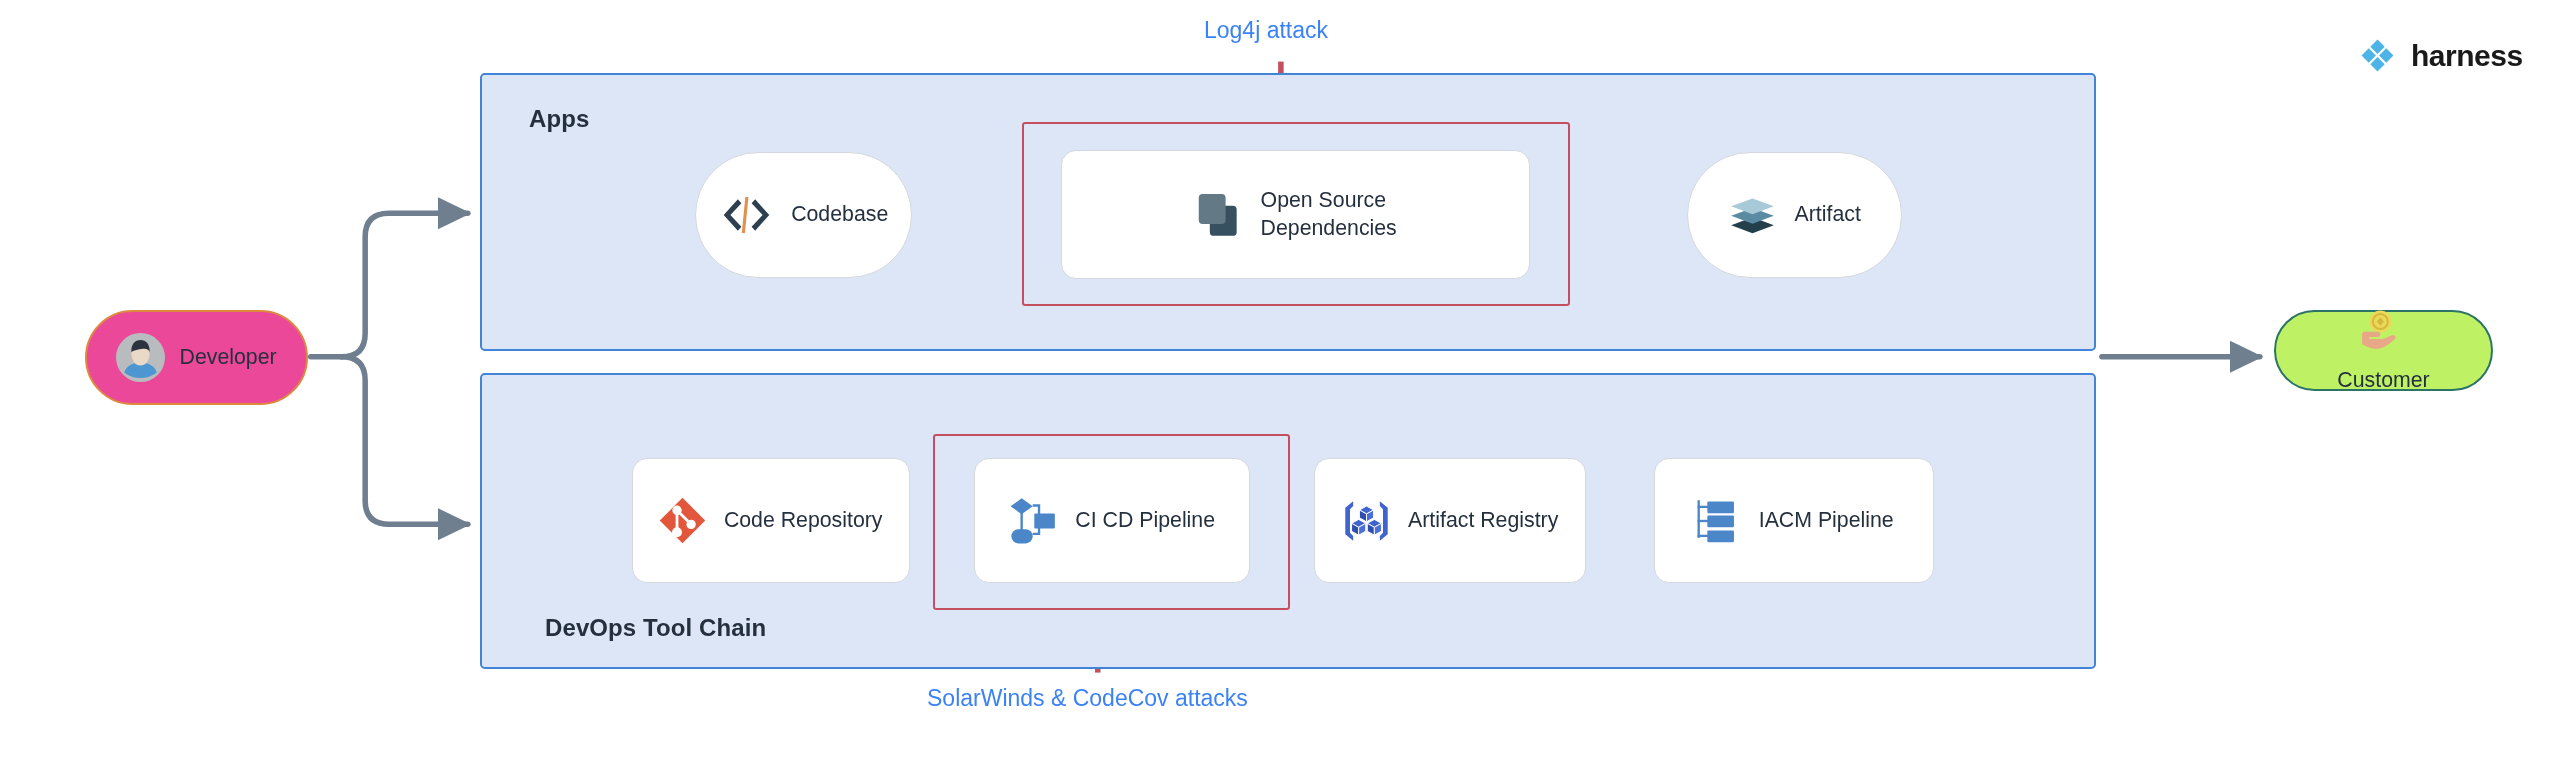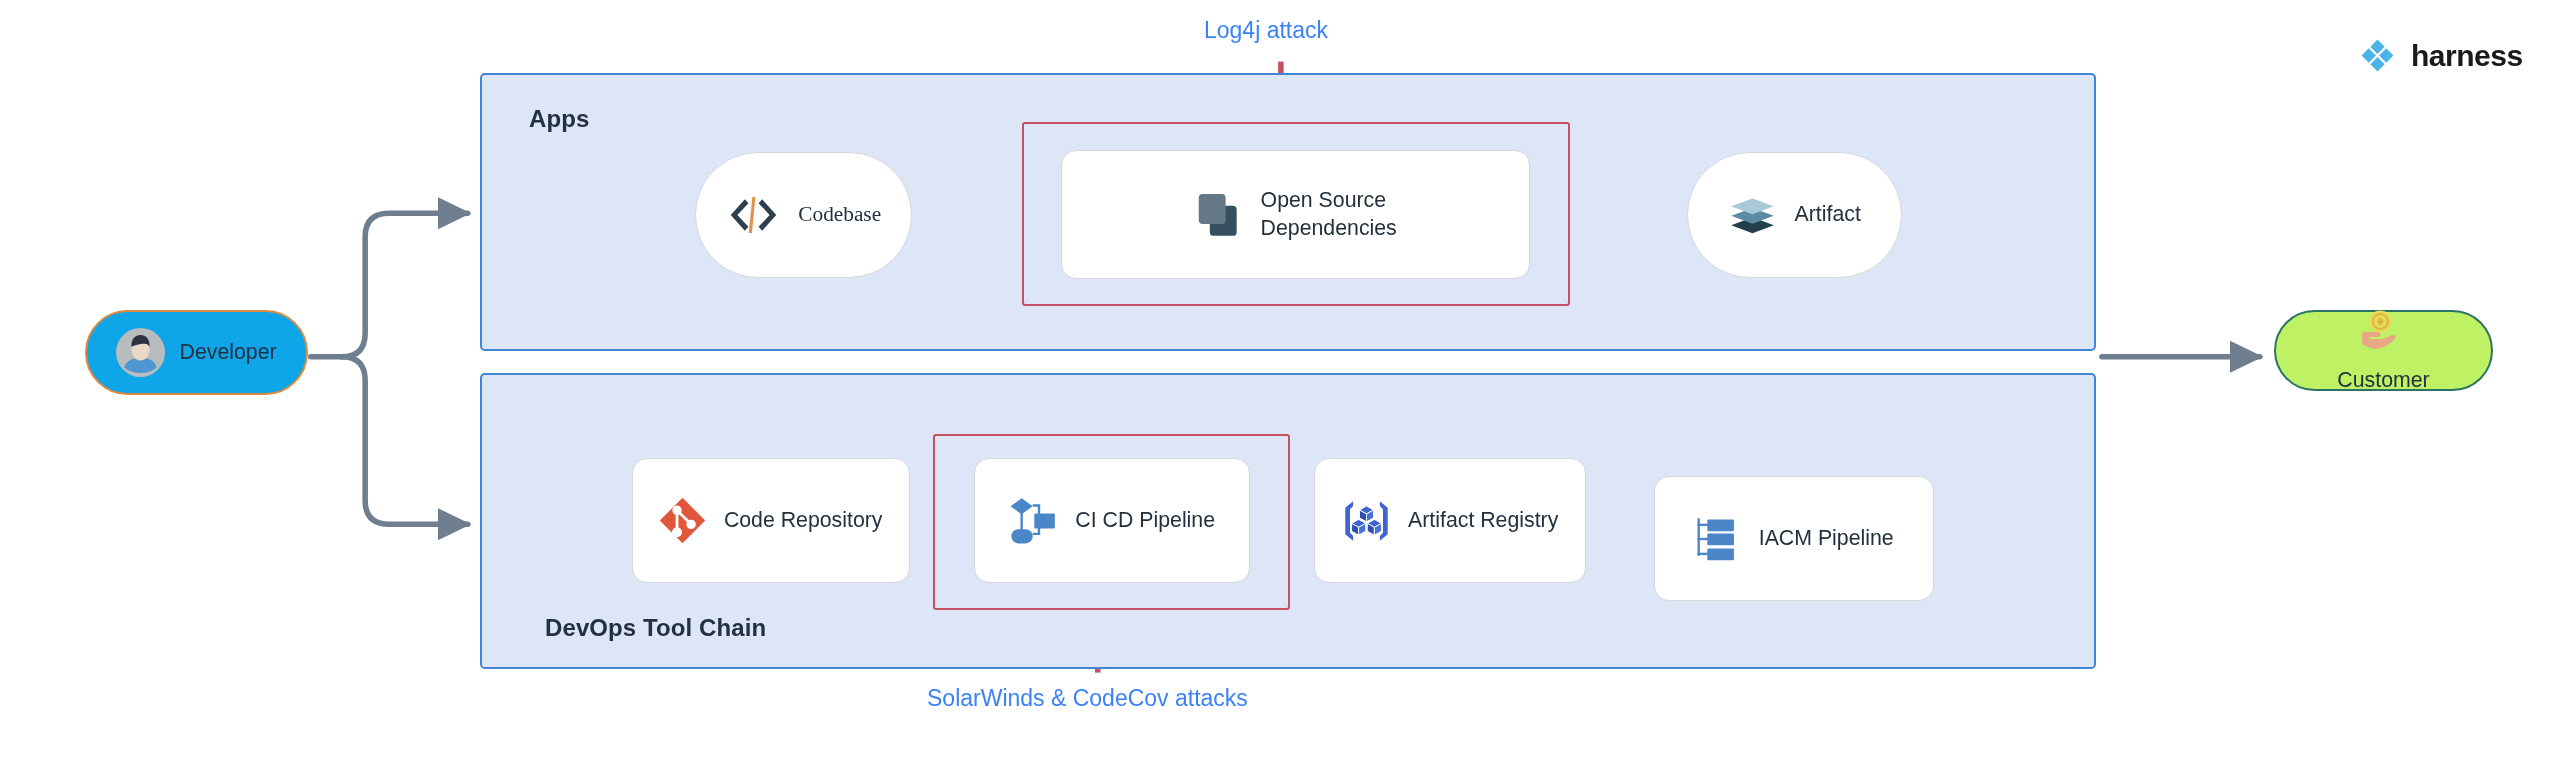--- a/index.html
+++ b/index.html
@@ -95,59 +95,59 @@
   .actor {
     position: absolute;
     display: flex;
     align-items: center;
     justify-content: center;
     gap: 14.2px;
     border-radius: 789px;
     box-sizing: border-box;
   }
   #node-developer {
-    left: 85px; top: 310px; width: 223px; height: 85px;
-    background: #0ea5e9;
+    left: 85px; top: 310px; width: 223px; height: 95px;
+    background: #ec4899;
     border: 2.4px solid #dd8a3e;
   }
   #node-customer {
     left: 2274px; top: 310px; width: 219px; height: 81px;
     background: #bef264;
     border: 2.4px solid #2c7566;
     flex-direction: column;
   }
   .actor-label {
     font-size: 21.3px;
     color: #25303f;
     white-space: nowrap;
   }
 
   
   #node-codebase {
-    left: 695px; top: 152px; width: 217px; height: 126px; font-family: Liberation Serif, serif;
+    left: 695px; top: 152px; width: 217px; height: 126px;
   }
   #node-osd {
     left: 1061px; top: 150px; width: 469px; height: 129px;
   }
   #node-artifact {
     left: 1687px; top: 152px; width: 215px; height: 126px;
   }
 
   
   #node-coderepo {
     left: 632px; top: 458px; width: 278px; height: 125px;
   }
   #node-cicd {
     left: 974px; top: 458px; width: 276px; height: 125px;
   }
   #node-artreg {
     left: 1314px; top: 458px; width: 272px; height: 125px;
   }
   #node-iacm {
-    left: 1654px; top: 476px; width: 280px; height: 125px;
+    left: 1654px; top: 458px; width: 280px; height: 125px;
   }
 
   
   .threat-text {
     position: absolute;
     font-size: 23px;
     color: #3b82f6;
     white-space: nowrap;
   }
   #threat-text-log4j { left: 1204px; top: 17.4px; }

